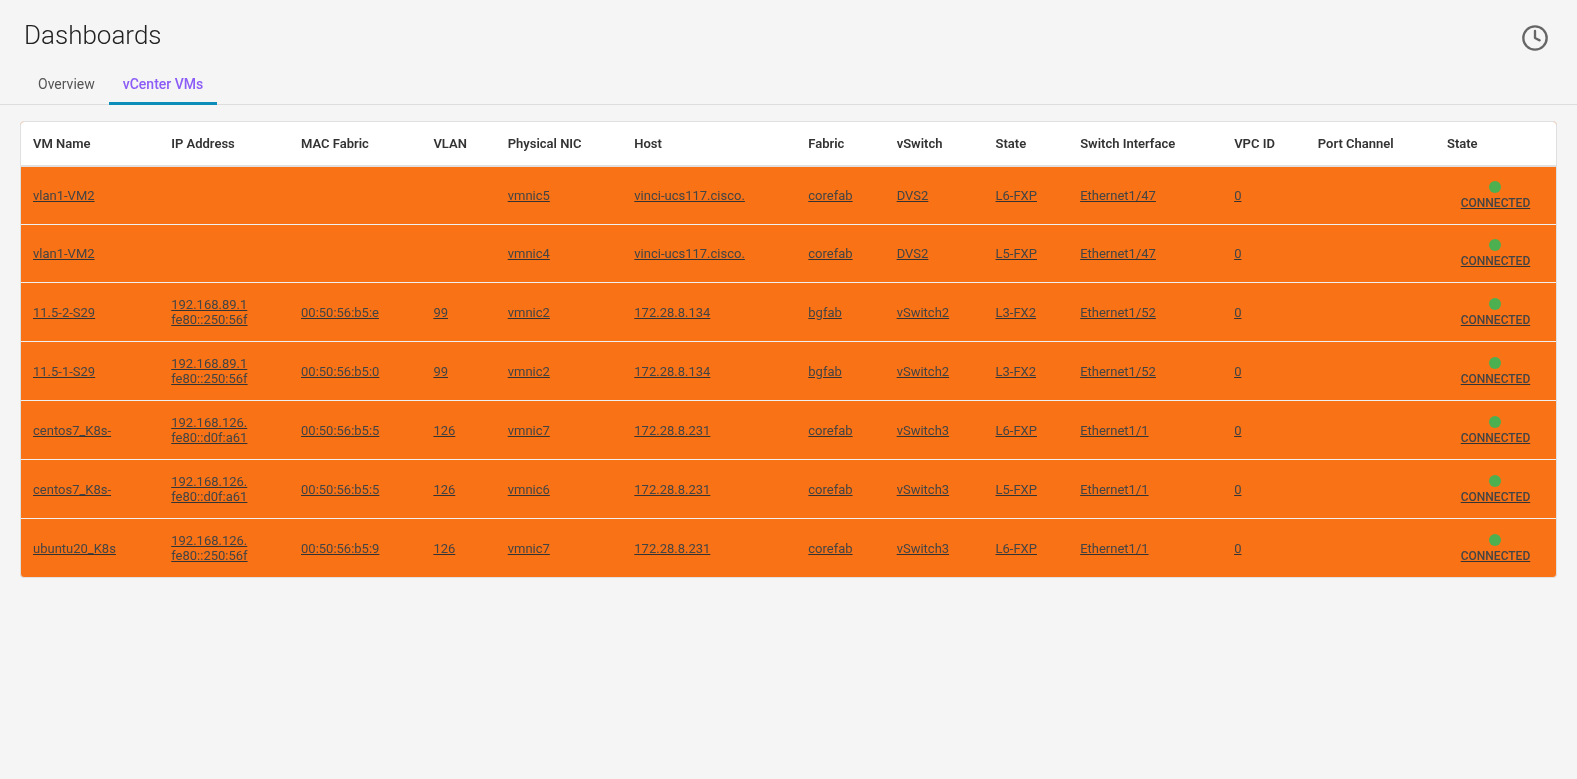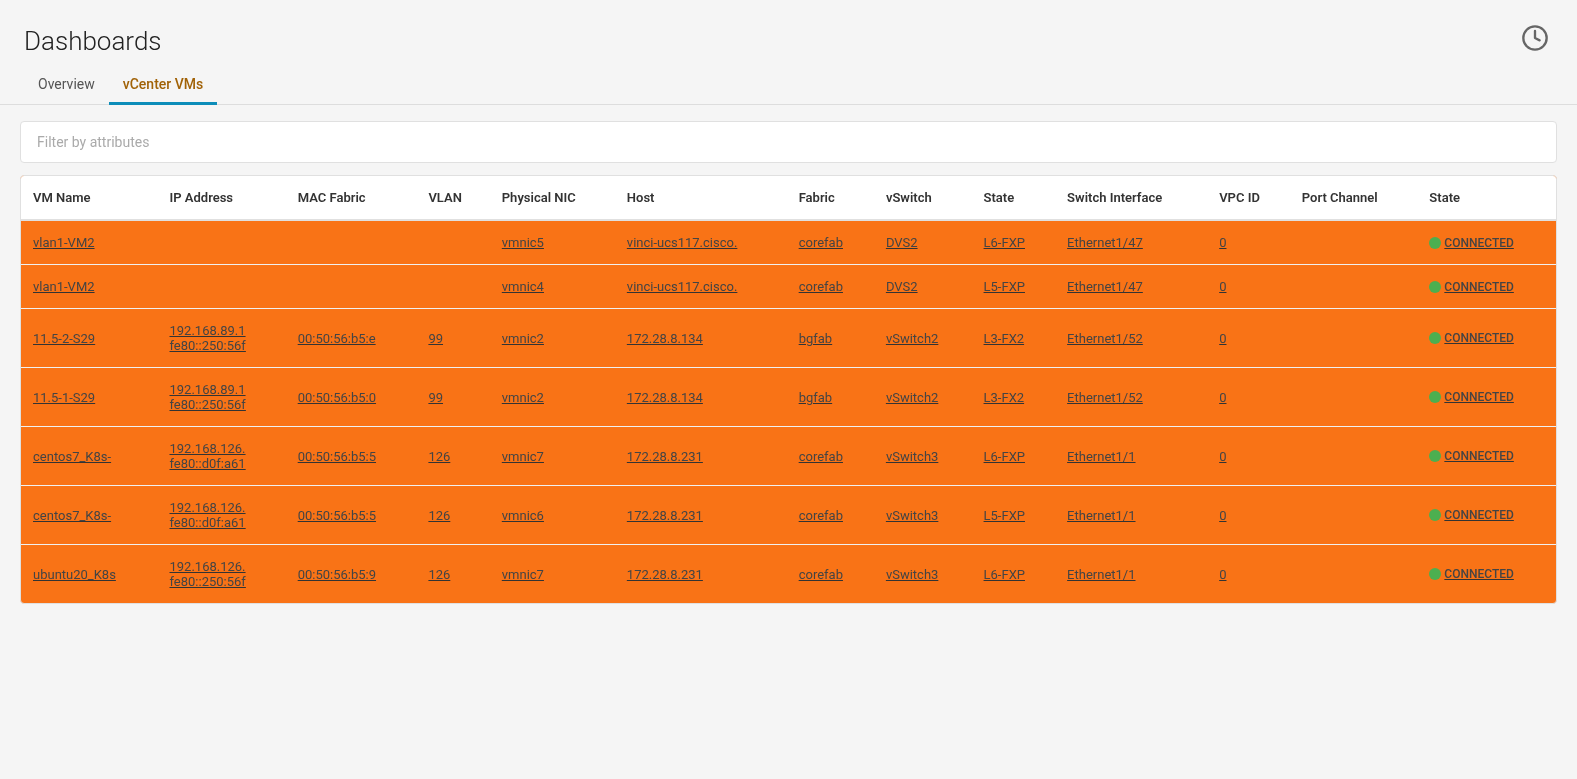--- a/index.html
+++ b/index.html
@@ -5,21 +5,21 @@
     * { box-sizing: border-box; margin: 0; padding: 0; }
     body {
       font-family: -apple-system, BlinkMacSystemFont, 'Segoe UI', Roboto, sans-serif;
       background: #f5f5f5;
       color: #333;
       font-size: 14px;
     }
     .page-header {
       display: flex;
       justify-content: space-between;
-      align-items: flex-end;
+      align-items: flex-start;
       padding: 20px 24px 10px 24px;
       background: #f5f5f5;
     }
     .page-title {
       font-size: 26px;
       font-weight: 300;
       color: #222;
     }
     .refresh-btn {
       background: none;
@@ -48,21 +48,21 @@
     .tab {
       padding: 10px 14px;
       cursor: pointer;
       color: #555;
       font-size: 14px;
       border-bottom: 3px solid transparent;
       margin-bottom: -1px;
       text-decoration: none;
     }
     .tab.active {
-      color: #a16207;
+      color: #8b5cf6;
       border-bottom: 3px solid #0d8db9;
       font-weight: 500;
     }
     .content-area {
       padding: 0 20px;
     }
     .filter-bar {
       background: #fff;
       border: 1px solid #e0e0e0;
       border-radius: 4px;
@@ -100,21 +100,21 @@
     tbody tr:last-child {
       border-bottom: none;
     }
     tbody td {
       padding: 14px 12px;
       color: #444;
       vertical-align: middle;
     }
     .state-cell {
       display: flex;
-      flex-direction: row;
+      flex-direction: column;
       align-items: center;
       gap: 3px;
     }
     .status-dot {
       width: 12px;
       height: 12px;
       border-radius: 50%;
       background: #4caf50;
       display: inline-block;
     }
@@ -137,21 +137,20 @@
     </svg>
   </button>
 </div>
 
 <div class="tabs-bar">
   <span class="tab">Overview</span>
   <span class="tab active">vCenter VMs</span>
 </div>
 
 <div class="content-area">
-  <div class="filter-bar">Filter by attributes</div>
 
   <div class="table-container">
     <table>
       <thead>
         <tr>
           <th>VM Name</th>
           <th>IP Address</th>
           <th>MAC Fabric</th>
           <th>VLAN</th>
           <th>Physical NIC</th>

